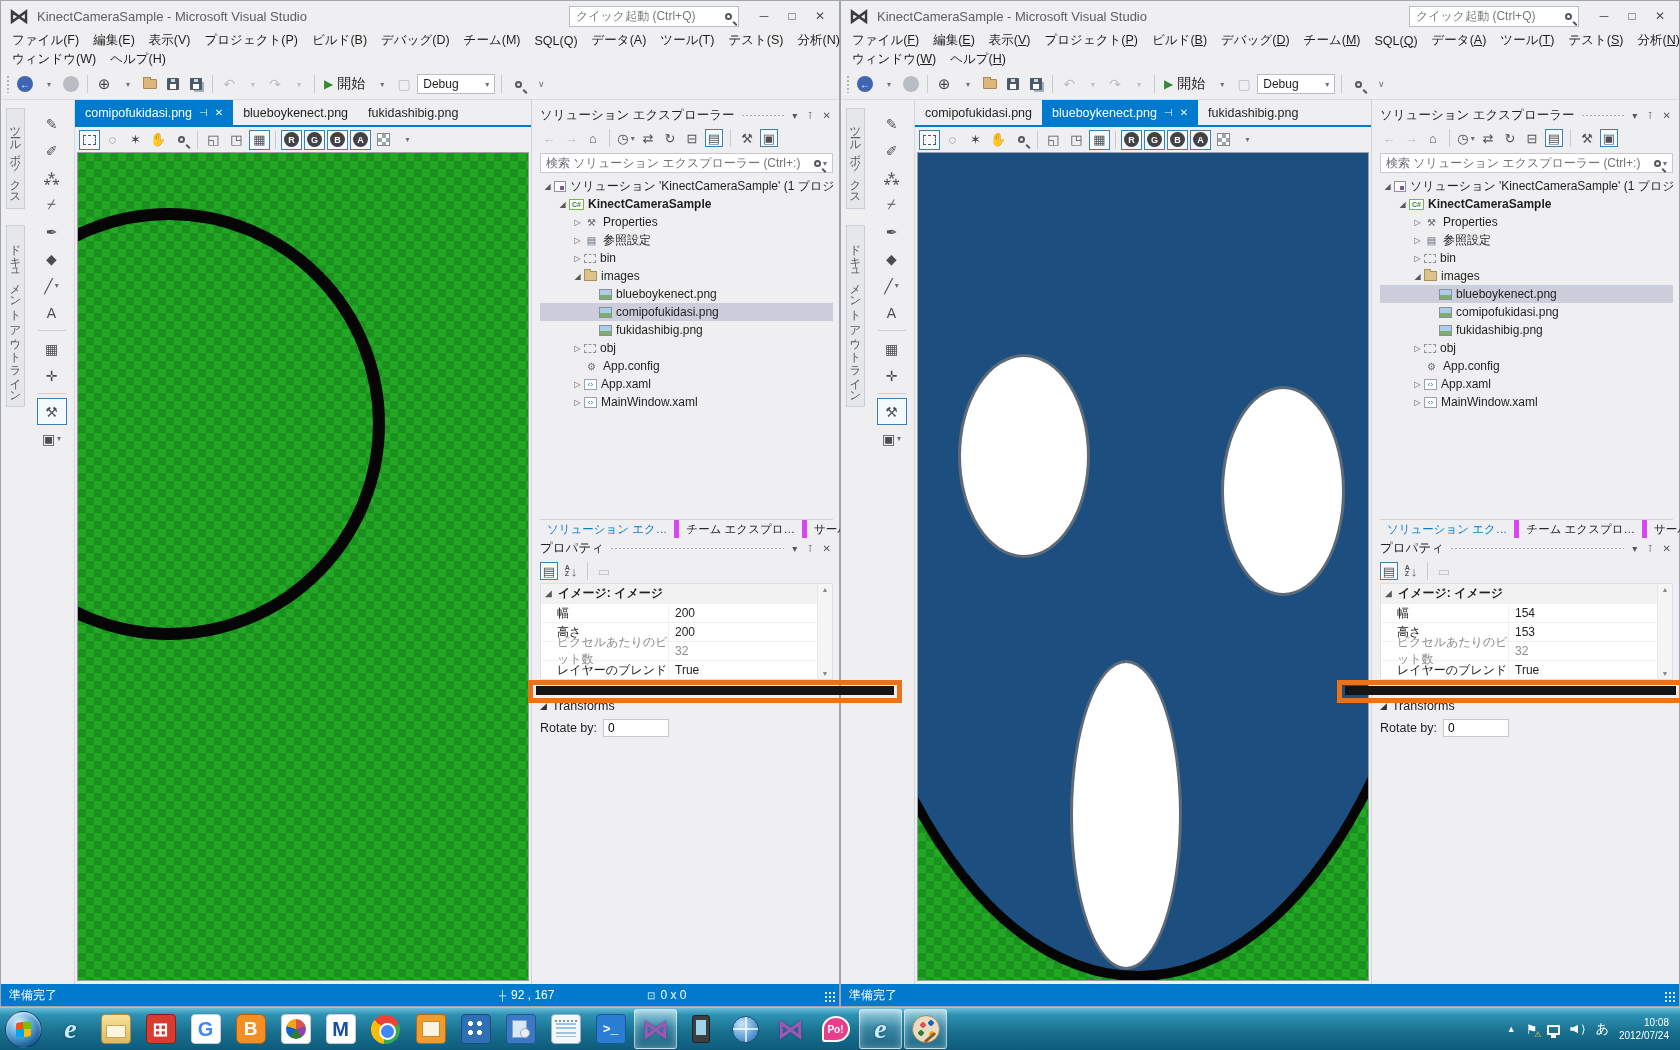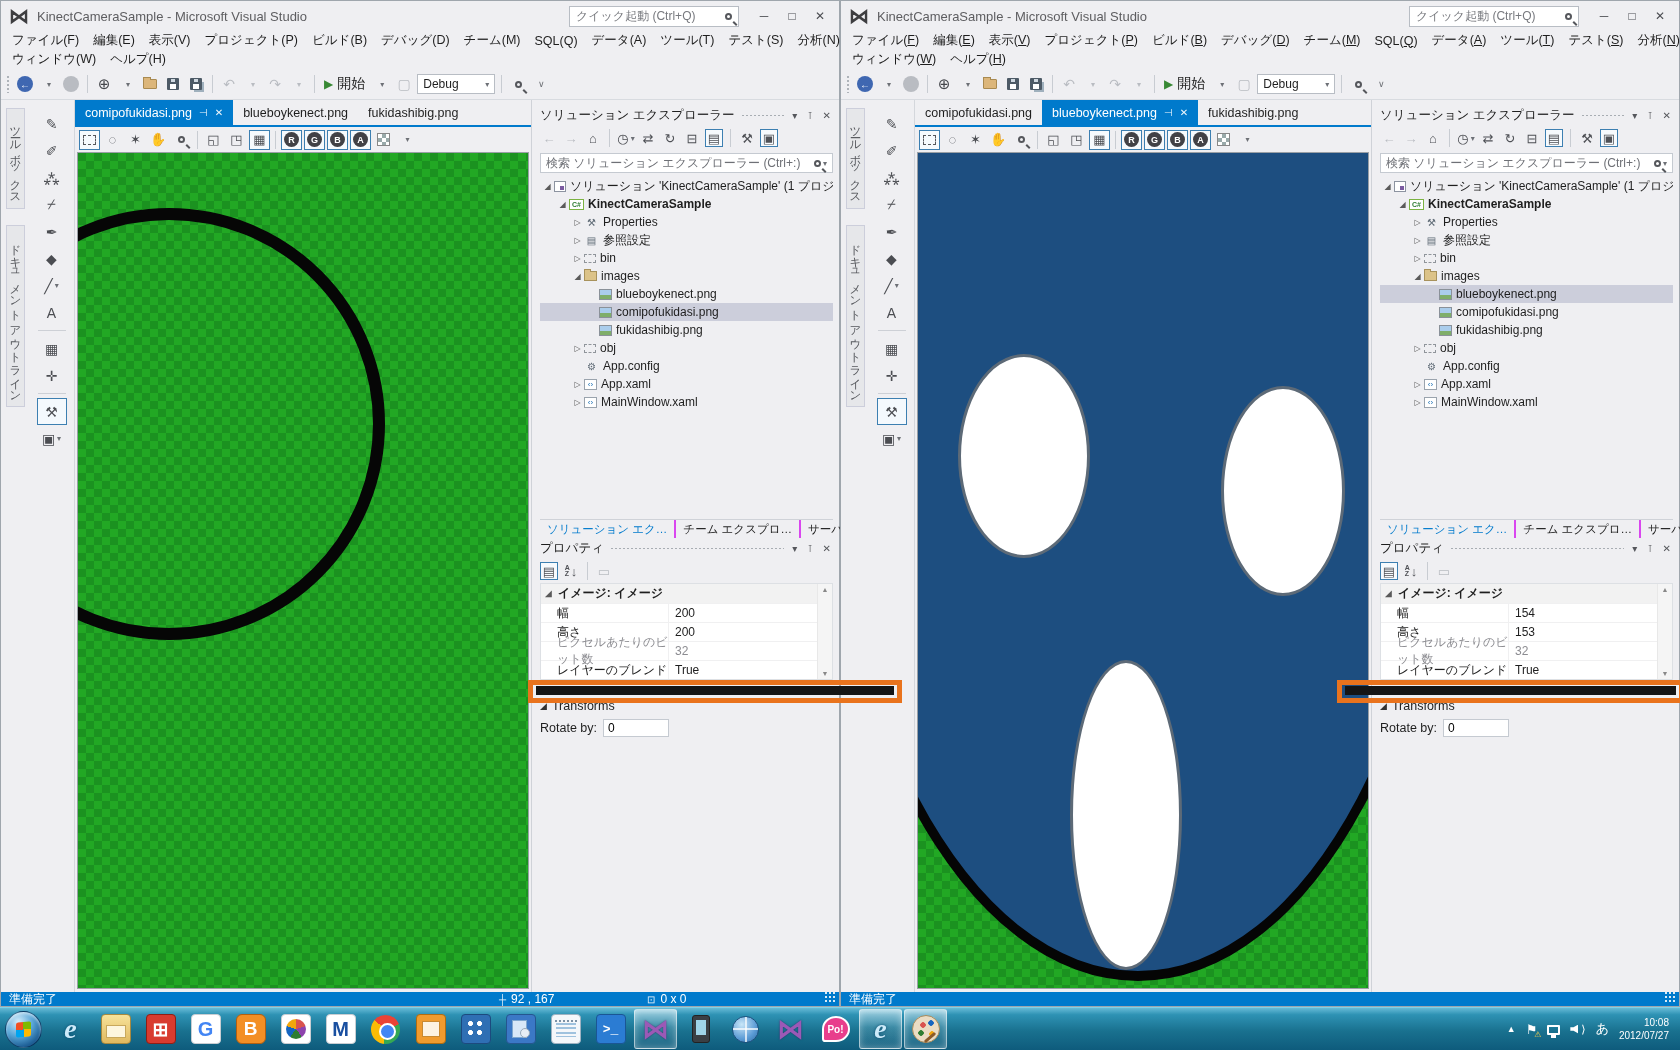--- a/index.html
+++ b/index.html
@@ -129,40 +129,40 @@
     width:15px;height:11px;}
   .t-dash{width:12px;height:9px;border:1px dashed #90959b;}
   .t-fold{width:13px;height:10px;background:#DCC389;border:1px solid #A8925C;position:relative;}
   .t-fold:before{content:"";position:absolute;top:-3px;left:-1px;width:5px;height:2px;
     background:#DCC389;border:1px solid #A8925C;border-bottom:none;}
   .t-img{width:13px;height:11px;border:1px solid #8A9199;
     background:linear-gradient(180deg,#AACDEC 55%,#7FAE6A 55%);}
   .t-xaml{font-size:8px;color:#1a6fb5;border:1px solid #9aa3ad;background:#fff;width:13px;height:11px;}
   .sefill{height:106px;flex:0 0 auto;}
   .ftabs{height:19px;display:flex;flex:0 0 auto;border-top:1px solid #CFD2D8;}
-  .ftab{padding:2px 7px;font-size:11.5px;border-right:2px solid #d946ef;white-space:nowrap;}
+  .ftab{padding:2px 7px;font-size:11.5px;border-right:5px solid #d946ef;white-space:nowrap;}
   .ftab.act{color:#007ACC;}
   .propgrid{position:relative;background:#fff;border:1px solid #DDE0E4;height:97px;flex:0 0 auto;}
   .pcat{height:19px;background:#F2F2F2;font-weight:bold;display:flex;align-items:center;
     font-size:12px;gap:4px;padding-left:2px;}
   .prow{height:19px;display:flex;border-top:1px solid #F0F0F1;font-size:12px;}
   .plabel{width:128px;padding-left:16px;display:flex;align-items:center;border-right:1px solid #F0F0F1;}
   .pval{flex:1;padding-left:6px;display:flex;align-items:center;}
   .ro{color:#8C8C91;}
   .pscroll{position:absolute;right:0;top:0;bottom:0;width:15px;background:#F5F5F5;
     border-left:1px solid #E8E8E8;display:flex;flex-direction:column;justify-content:space-between;
     align-items:center;font-size:7px;color:#888;padding:2px 0;}
   .trans{margin-top:18px;font-size:12.5px;flex:0 0 auto;}
   .texp{display:flex;align-items:center;gap:5px;height:16px;}
   .texp .exg{font-size:9px;color:#333;}
   .trot{display:flex;align-items:center;gap:6px;margin-top:5px;}
   .rotbox{width:66px;height:18px;border:1px solid #C5CAD1;font-size:12px;padding:0 4px;
     font-family:"Liberation Sans",sans-serif;}
 
-  .statusbar{height:14px;background:#007ACC;color:#fff;display:flex;align-items:center;
+  .statusbar{height:22px;background:#007ACC;color:#fff;display:flex;align-items:center;
     position:relative;font-size:12px;flex:0 0 auto;}
   .stready{margin-left:8px;}
   .stpos{position:absolute;left:498px;display:flex;gap:5px;align-items:center;}
   .stsize{position:absolute;left:646px;display:flex;gap:5px;align-items:center;}
   .sticon{font-size:10px;opacity:.9;}
   .stgrip{position:absolute;right:2px;bottom:2px;width:13px;height:13px;
     background:radial-gradient(circle,rgba(255,255,255,.85) 1px,transparent 1.3px) 0 0/4px 4px;}
 
   
   .anno{position:absolute;top:680px;height:23px;border:5px solid #E9731D;z-index:60;}
@@ -1139,15 +1139,15 @@
     <span class="tcell run">
       <span class="app a-paint"></span>
     </span>
     <span class="tray">
       <span class="trico tr-up">▲</span>
       <span class="trico tr-flag">⚑</span>
       <span class="tr-net"></span>
       <span class="tr-vol"></span>
       <span class="trico tr-vol-wave">⟩</span>
       <span class="trico">あ</span>
-      <span class="clock"><span>10:08</span><br><span>2012/07/27</span></span>
+      <span class="clock"><span>10:08</span><br><span>2012/07/24</span></span>
     </span>
   </div>
 
 </body></html>

